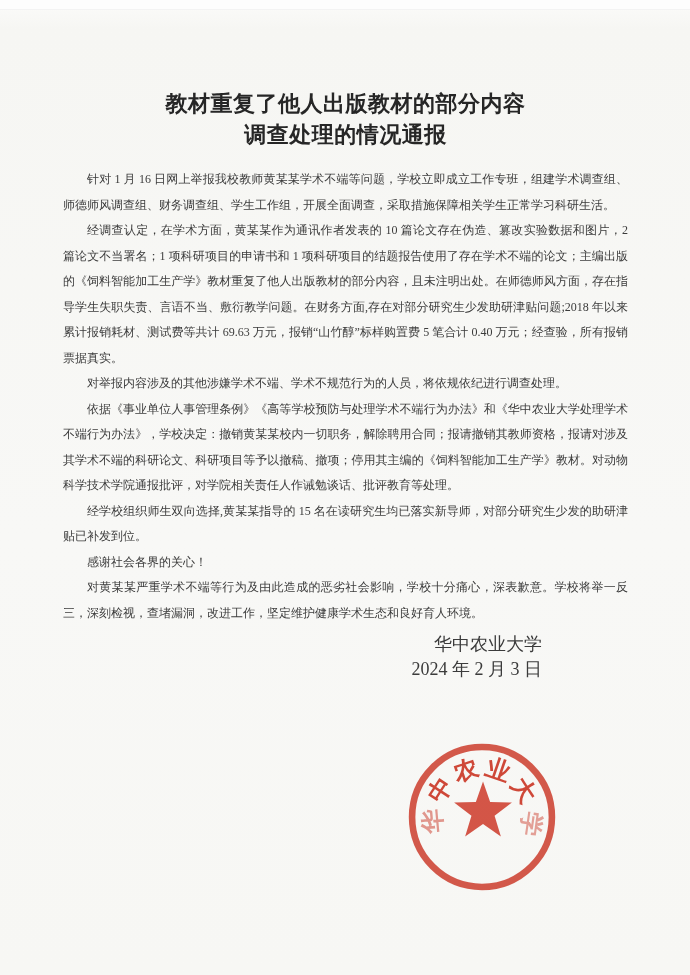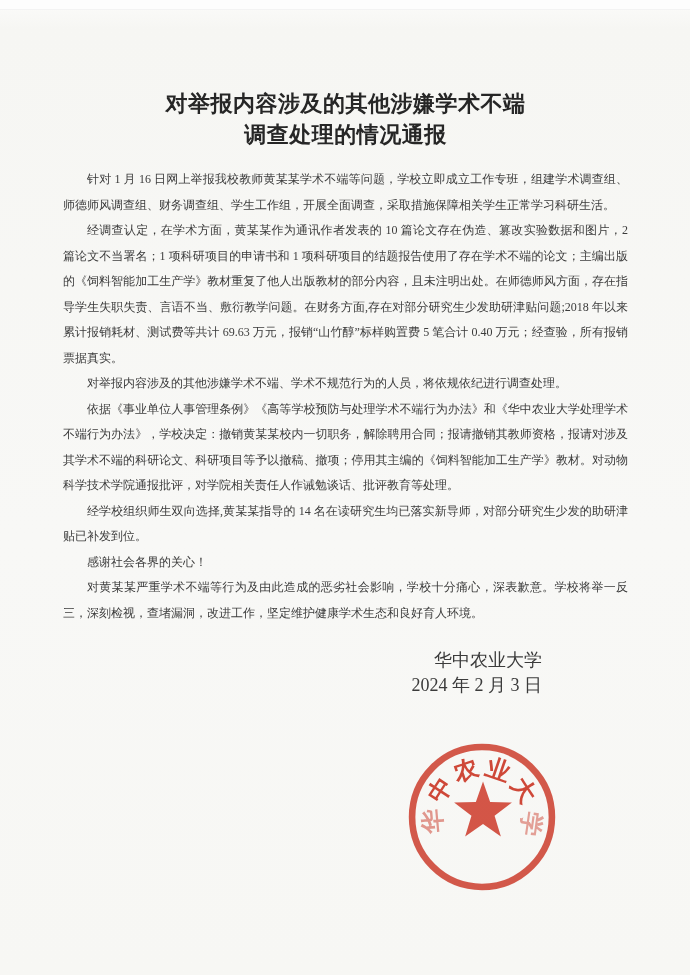--- a/index.html
+++ b/index.html
@@ -36,21 +36,21 @@
   }
   .body-text p {
     font-size: 12px;
     line-height: 25.5px;
     color: #3b3b3b;
     text-align: justify;
     text-indent: 2em;
     letter-spacing: 0;
   }
   .signature-block {
-    margin-top: 22px;
+    margin-top: 6px;
     text-align: right;
     padding-right: 86px;
     position: relative;
     z-index: 2;
   }
   .signature-block .sig-line {
     font-size: 18px;
     line-height: 25px;
     color: #3b3b3b;
   }
@@ -75,30 +75,30 @@
   .seal g.seal-char-g:first-of-type text { opacity: 0.55; }
   .seal g.seal-char-g:last-of-type text { opacity: 0.5; }
 </style>
 </head>
 <body>
 
 <div class="page">
   <div class="content">
 
     <div class="title">
-      <div>对举报内容涉及的其他涉嫌学术不端</div>
+      <div>教材重复了他人出版教材的部分内容</div>
       <div>调查处理的情况通报</div>
     </div>
 
     <div class="body-text">
       <p>针对 1 月 16 日网上举报我校教师黄某某学术不端等问题，学校立即成立工作专班，组建学术调查组、师德师风调查组、财务调查组、学生工作组，开展全面调查，采取措施保障相关学生正常学习科研生活。</p>
       <p>经调查认定，在学术方面，黄某某作为通讯作者发表的 10 篇论文存在伪造、篡改实验数据和图片，2 篇论文不当署名；1 项科研项目的申请书和 1 项科研项目的结题报告使用了存在学术不端的论文；主编出版的《饲料智能加工生产学》教材重复了他人出版教材的部分内容，且未注明出处。在师德师风方面，存在指导学生失职失责、言语不当、敷衍教学问题。在财务方面,存在对部分研究生少发助研津贴问题;2018 年以来累计报销耗材、测试费等共计 69.63 万元，报销“山竹醇”标样购置费 5 笔合计 0.40 万元；经查验，所有报销票据真实。</p>
       <p>对举报内容涉及的其他涉嫌学术不端、学术不规范行为的人员，将依规依纪进行调查处理。</p>
       <p>依据《事业单位人事管理条例》《高等学校预防与处理学术不端行为办法》和《华中农业大学处理学术不端行为办法》，学校决定：撤销黄某某校内一切职务，解除聘用合同；报请撤销其教师资格，报请对涉及其学术不端的科研论文、科研项目等予以撤稿、撤项；停用其主编的《饲料智能加工生产学》教材。对动物科学技术学院通报批评，对学院相关责任人作诫勉谈话、批评教育等处理。</p>
-      <p>经学校组织师生双向选择,黄某某指导的 14 名在读研究生均已落实新导师，对部分研究生少发的助研津贴已补发到位。</p>
+      <p>经学校组织师生双向选择,黄某某指导的 15 名在读研究生均已落实新导师，对部分研究生少发的助研津贴已补发到位。</p>
       <p>感谢社会各界的关心！</p>
       <p>对黄某某严重学术不端等行为及由此造成的恶劣社会影响，学校十分痛心，深表歉意。学校将举一反三，深刻检视，查堵漏洞，改进工作，坚定维护健康学术生态和良好育人环境。</p>
     </div>
 
     <div class="signature-block">
       <div class="sig-line">华中农业大学</div>
       <div class="sig-line">2024 年 2 月 3 日</div>
     </div>
 
   </div>

